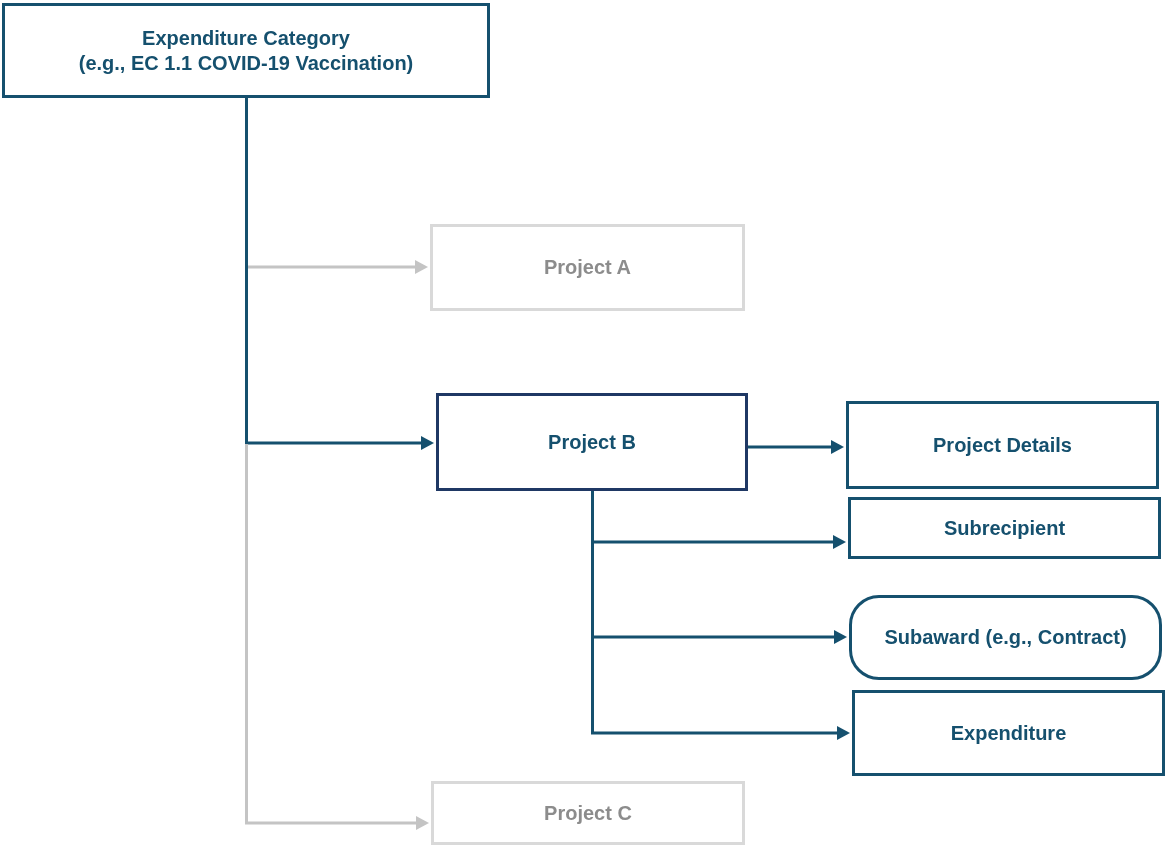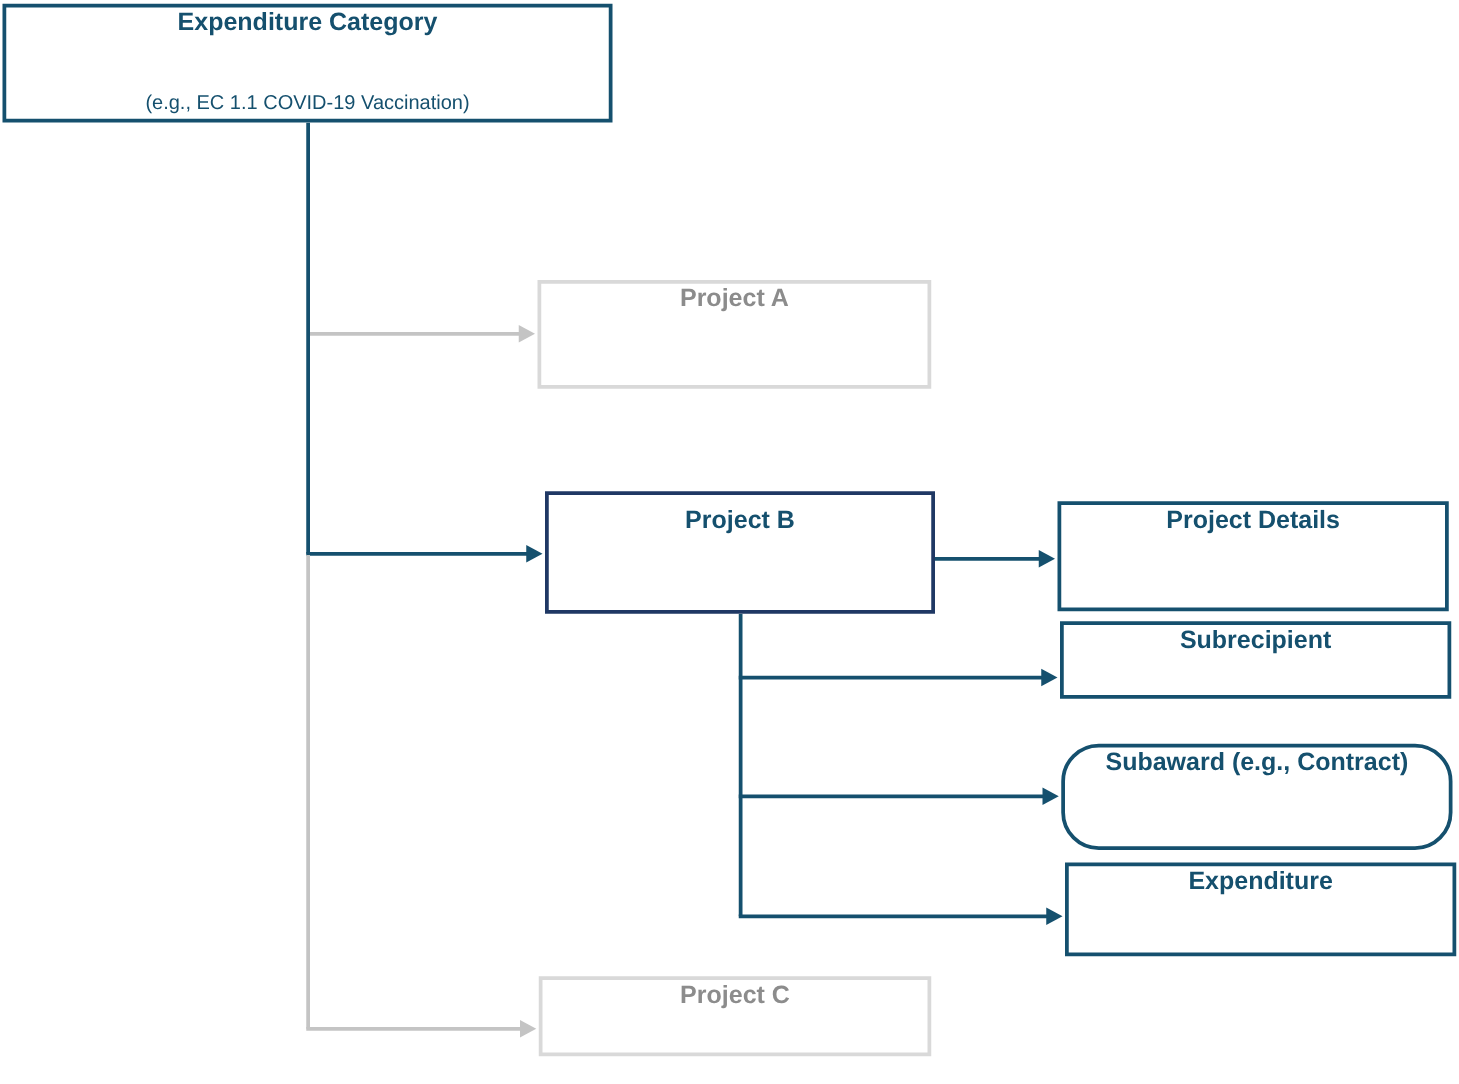--- a/index.html
+++ b/index.html
@@ -20,59 +20,59 @@
     left: 0;
     top: 0;
   }
   .node {
     position: absolute;
     box-sizing: border-box;
     background: #ffffff;
     display: flex;
     flex-direction: column;
     align-items: center;
-    justify-content: space-between;
+    justify-content: center;
     text-align: center;
   }
   .node.dark {
     border: 3px solid #15506E;
     color: #15506E;
   }
   .node.navy {
     border: 3px solid #1F3864;
     color: #15506E;
   }
   .node.gray {
     border: 3px solid #D9D9D9;
     color: #8C8C8C;
   }
   .node .title {
     font-weight: bold;
     font-size: 20px;
     line-height: 25px;
   }
   .node .subtitle {
-    font-weight: normal;
-    font-size: 16px;
+    font-weight: bold;
+    font-size: 20px;
     line-height: 25px;
   }
   .node .label {
     font-weight: bold;
     font-size: 20px;
     line-height: 25px;
   }
   
   .n-root     { left: 2px;   top: 3px;   width: 488px; height: 95px; }
   .n-proj-a   { left: 430px; top: 224px; width: 315px; height: 87px; }
   .n-proj-b   { left: 436px; top: 393px; width: 312px; height: 98px; padding: 8px 12px; }
   .n-proj-c   { left: 431px; top: 781px; width: 314px; height: 64px; }
   .n-details  { left: 846px; top: 401px; width: 313px; height: 88px; }
   .n-subrec   { left: 848px; top: 497px; width: 313px; height: 62px; }
   .n-subaward { left: 849px; top: 595px; width: 313px; height: 85px; border-radius: 30px; }
-  .n-expend   { left: 852px; top: 690px; width: 313px; height: 75px; }
+  .n-expend   { left: 852px; top: 690px; width: 313px; height: 86px; }
 </style>
 </head>
 <body>
 
 <div class="canvas">
 
   <svg class="connectors" width="1167" height="867" viewBox="0 0 1167 867">
 
     <g>
       <line x1="246.5" y1="98" x2="246.5" y2="443" stroke="#15506E" stroke-width="3"></line>

